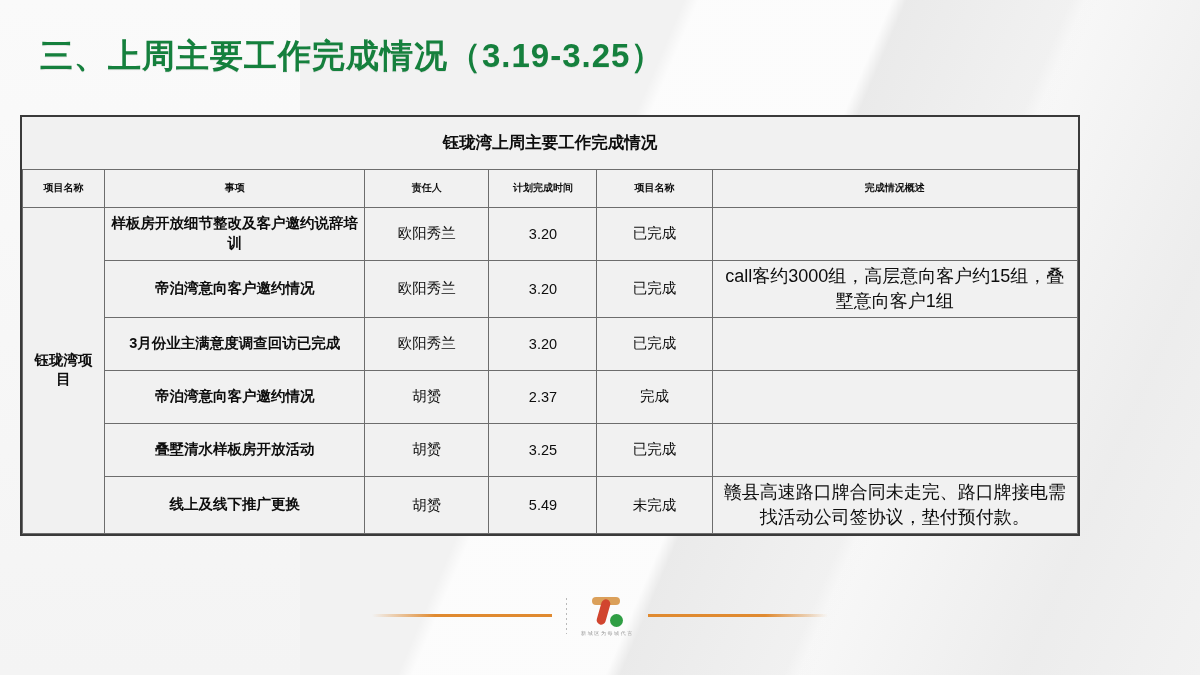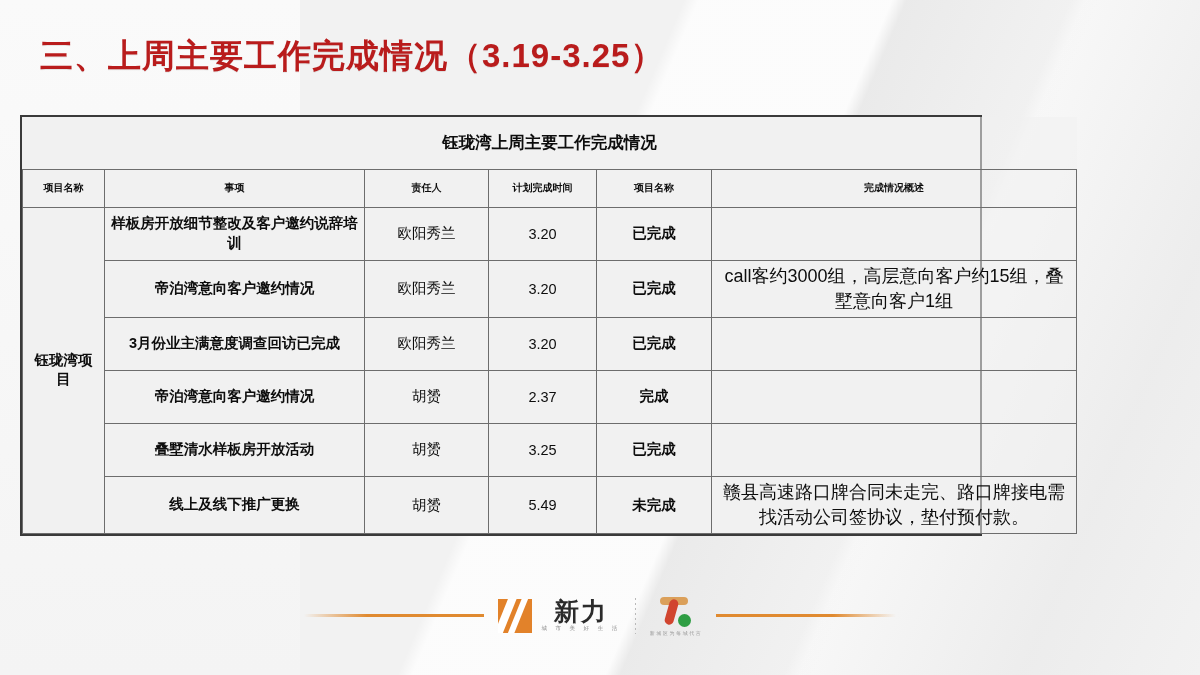--- a/index.html
+++ b/index.html
@@ -28,32 +28,32 @@
     background:linear-gradient(180deg,#fafafa 0%,#f4f4f4 100%);
     pointer-events:none;
   }
 
   
   .slide-title {
     position:absolute;
     left:40px; top:34px;
     font-size:33px;
     font-weight:bold;
-    color:#b91c1c;
+    color:#15803d;
     letter-spacing:1px;
     white-space:nowrap;
     text-shadow:0 1px 0 rgba(0,0,0,.08);
     text-align:center;
   }
 
   
   .table-wrap {
     position:absolute;
     left:20px; top:115px;
-    width:962px;
+    width:1060px;
     background:#f1f1f1;
     border:2px solid #3a3a3a;
   }
   table.main {
     width:100%;
     border-collapse:collapse;
     table-layout:fixed;
   }
   table.main td, table.main th {
     border:1px solid #6d6d6d;
@@ -81,21 +81,21 @@
     font-size:14.5px;
   }
   .proj-cell {
     font-size:14.5px;
     font-weight:bold;
     margin-left:47px;
   }
   .c-item   { font-weight:bold; line-height:1.35; }
   .c-owner  { font-weight:normal; }
   .c-date   { font-weight:normal; }
-  .c-done   { font-weight:bold; }
+  .c-done   { font-weight:normal; }
   .c-desc   { font-weight:normal; font-size:18px; line-height:1.4; padding:4px 8px; }
 
   
   col.w-proj { width:82px; }
   col.w-item { width:260px; }
   col.w-own  { width:124px; }
   col.w-date { width:108px; }
   col.w-flag { width:115px; }
   col.w-desc { width:365px; }
 
@@ -250,27 +250,20 @@
         <td class="c-done">未完成</td>
         <td class="c-desc">赣县高速路口牌合同未走完、路口牌接电需找活动公司签协议，垫付预付款。</td>
       </tr>
     </tbody>
   </table>
 </div>
 
 <div class="footer">
   <div class="foot-rule"></div>
 
-  <div class="logo-block">
-    <div class="logo-mark"></div>
-    <div class="logo-word">
-      <div class="logo-cn">新力</div>
-      <div class="logo-sub">城 市 美 好 生 活</div>
-    </div>
-  </div>
 
   <div class="foot-divider"></div>
 
   <div class="logo2-block">
     <div class="logo2-mark">
       <div class="logo2-bar"></div>
       <div class="logo2-slash"></div>
       <div class="logo2-dot"></div>
     </div>
     <div class="logo2-sub">新城区为每城代言</div>

